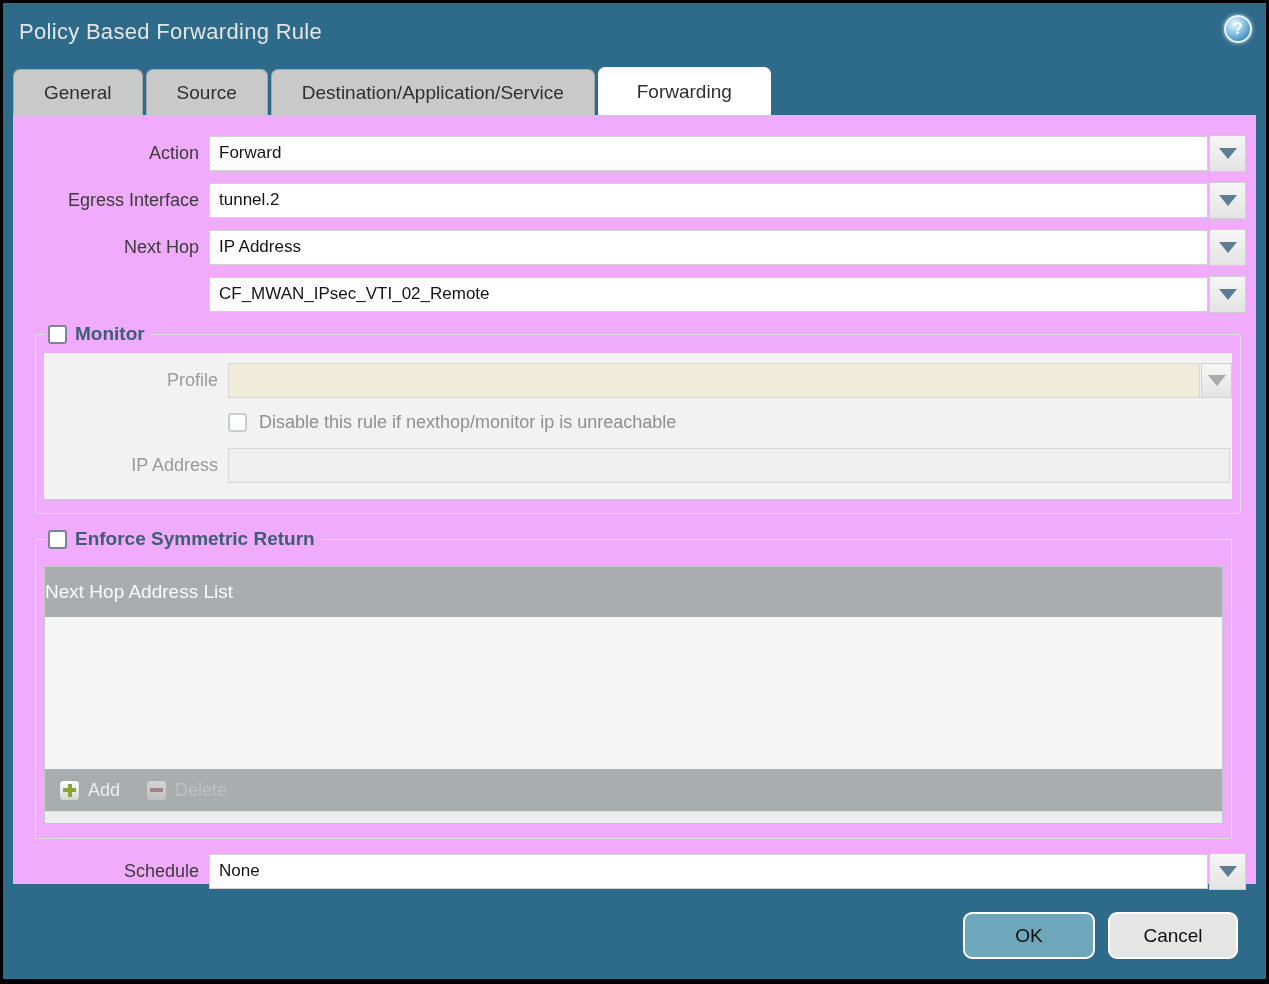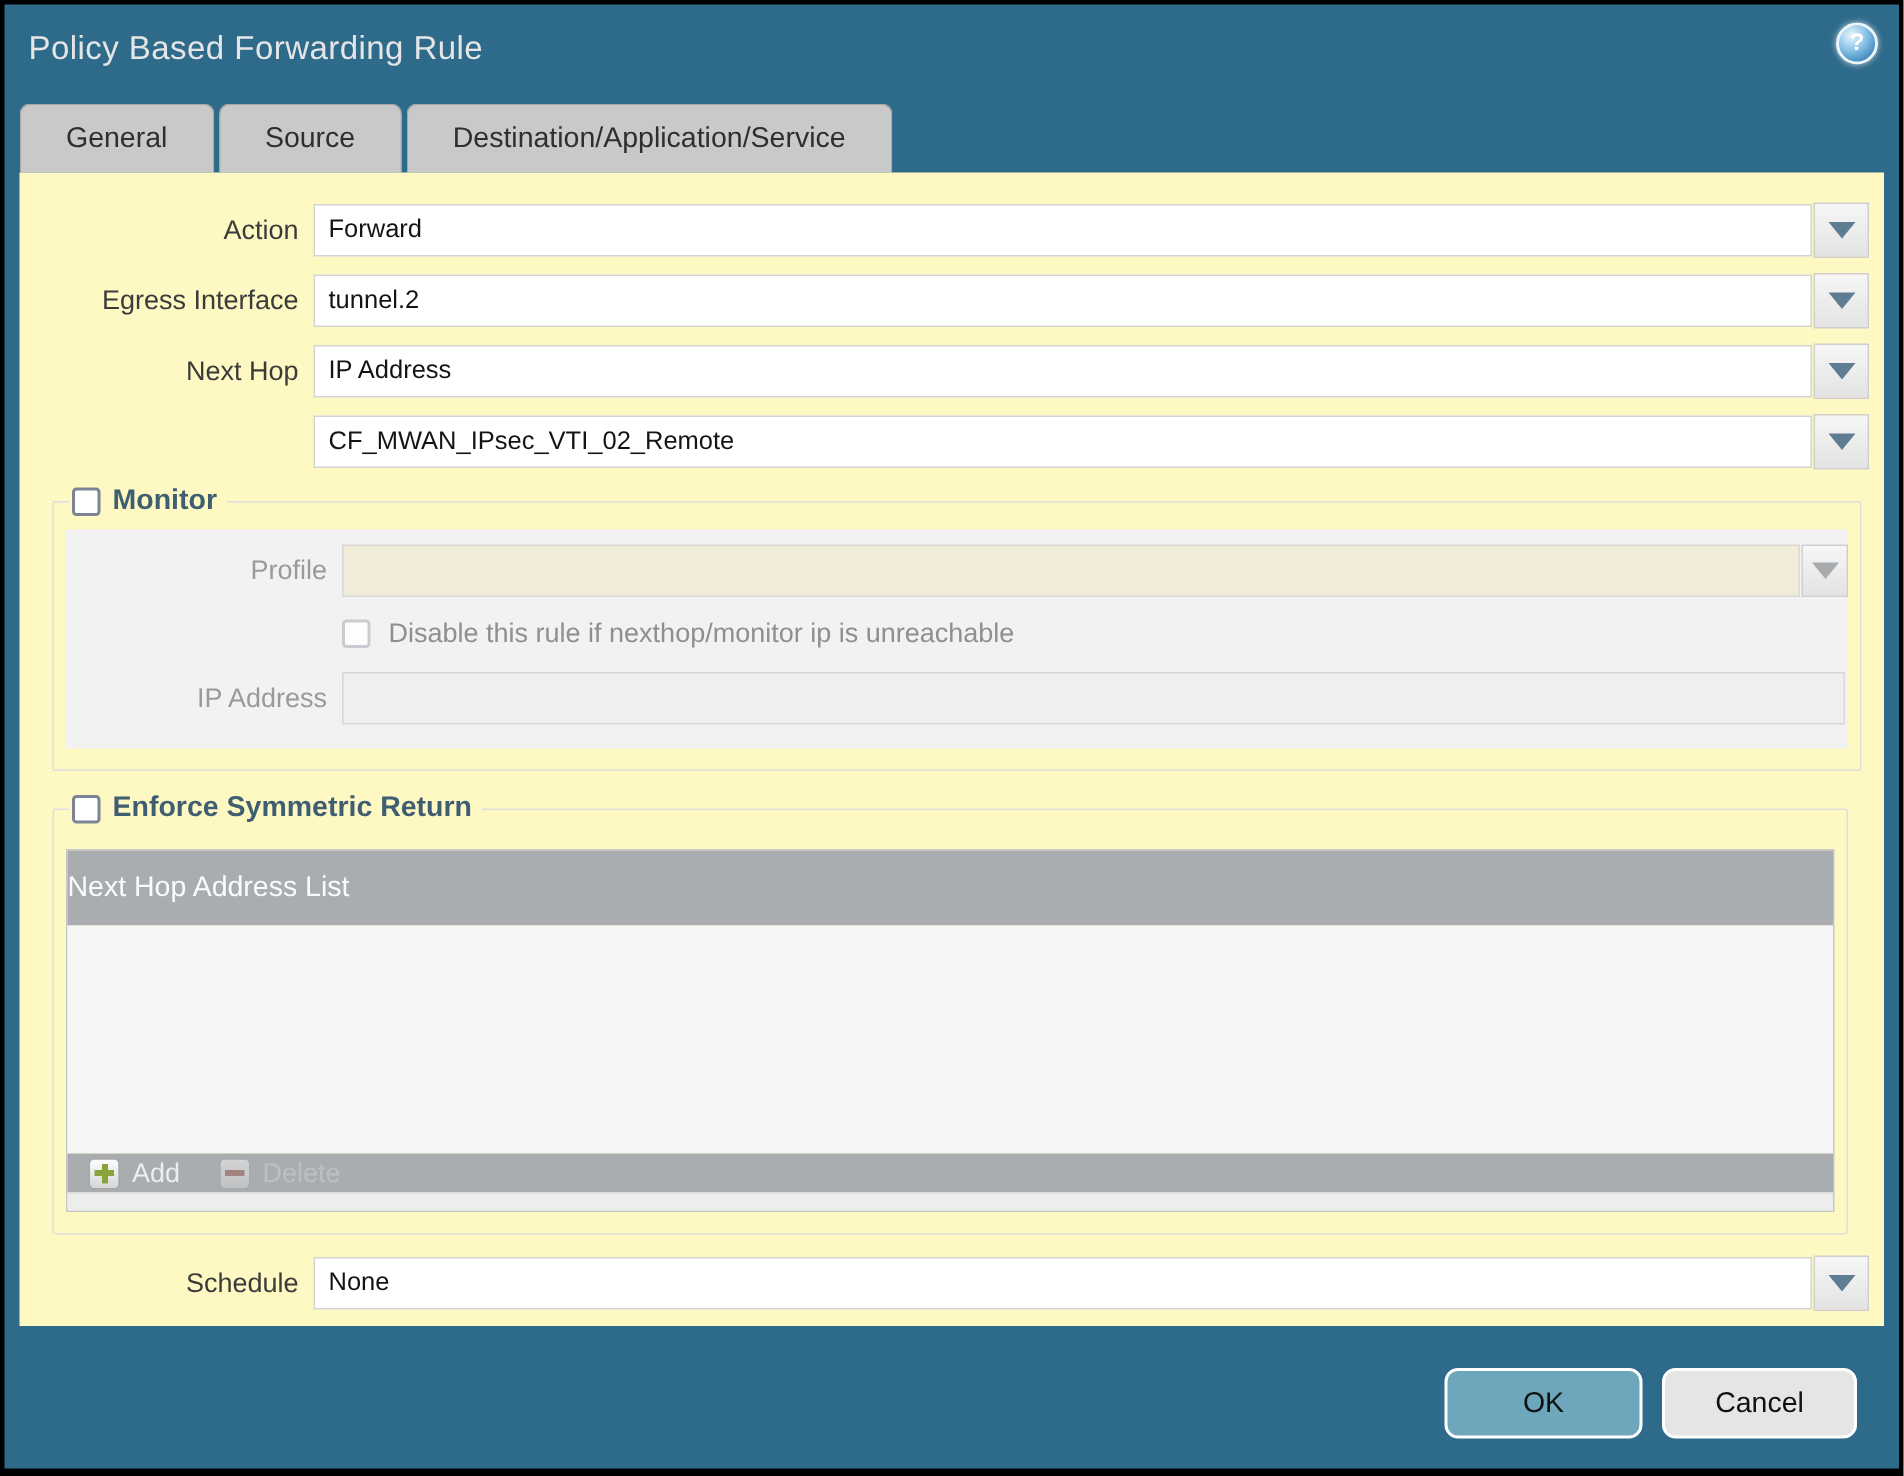--- a/index.html
+++ b/index.html
@@ -41,21 +41,21 @@
     background:#c9c9c9; border:1px solid #a8a8a8; border-bottom:none;
     border-radius:7px 7px 0 0; cursor:pointer; white-space:nowrap;
   }
   .tab.active{
     background:#ffffff; border-color:#ffffff; height:48px;
     padding:0 38px; font-weight:400;
   }
   
   .content{
     position:absolute; left:10px; top:112px; right:10px; height:769px;
-    background:#fef9c3; padding-top:20px;
+    background:#f0abfc; padding-top:20px;
   }
   .row{ display:flex; align-items:center; margin:0 10px 11px 0; height:36px; }
   .row .lbl{
     width:196px; flex:none; text-align:right; padding-right:10px;
     font-size:18px; color:#3b3b3b; white-space:nowrap;
   }
   .field{
     flex:1; height:35px; background:#fff; border:1px solid #d2d2d2;
     display:flex; align-items:center; padding-left:9px;
     font-size:17px; color:#141414;
@@ -100,21 +100,21 @@
   .chkrow{ margin:14px 0 15px 184px; display:flex; align-items:center; gap:12px; }
   .chklabel{ font-size:18px; color:#8f8f8f; }
   
   .sr-table{ margin-top:8px; border:1px solid #c4c7c9; }
   .thead{
     height:50px; background:#a9adb0; color:#fbfbfb; font-size:19px;
     display:flex; align-items:center; padding-left:0;
   }
   .tbody{ height:152px; background:#f5f5f6; }
   .tfoot{
-    height:26px; background:#a9adb0; display:flex; align-items:center;
+    height:42px; background:#a9adb0; display:flex; align-items:center;
     padding-left:14px; gap:26px;
   }
   .tbtn{ display:flex; align-items:center; gap:8px; cursor:pointer; }
   .tbtn .ico{
     width:21px; height:21px; border-radius:4px;
     background:linear-gradient(#fdfdfd,#d6d6d6); border:1px solid #a6a6a6;
     display:flex; align-items:center; justify-content:center;
   }
   .tbtn.add span.tlabel{ font-size:18px; color:#ededed; }
   .tbtn.del{ cursor:default; opacity:.75; }
@@ -144,20 +144,21 @@
 
   <div class="titlebar">
     <span class="title">Policy Based Forwarding Rule</span>
     <div class="help">?</div>
   </div>
 
   <div class="tabs">
     <div class="tab">General</div>
     <div class="tab">Source</div>
     <div class="tab">Destination/Application/Service</div>
+    <div class="tab active">Forwarding</div>
   </div>
 
   <div class="content">
 
     <div class="row">
       <span class="lbl">Action</span>
       <div class="field">Forward</div>
       <div class="ddbtn">
         <div class="arrow"></div>
       </div>

